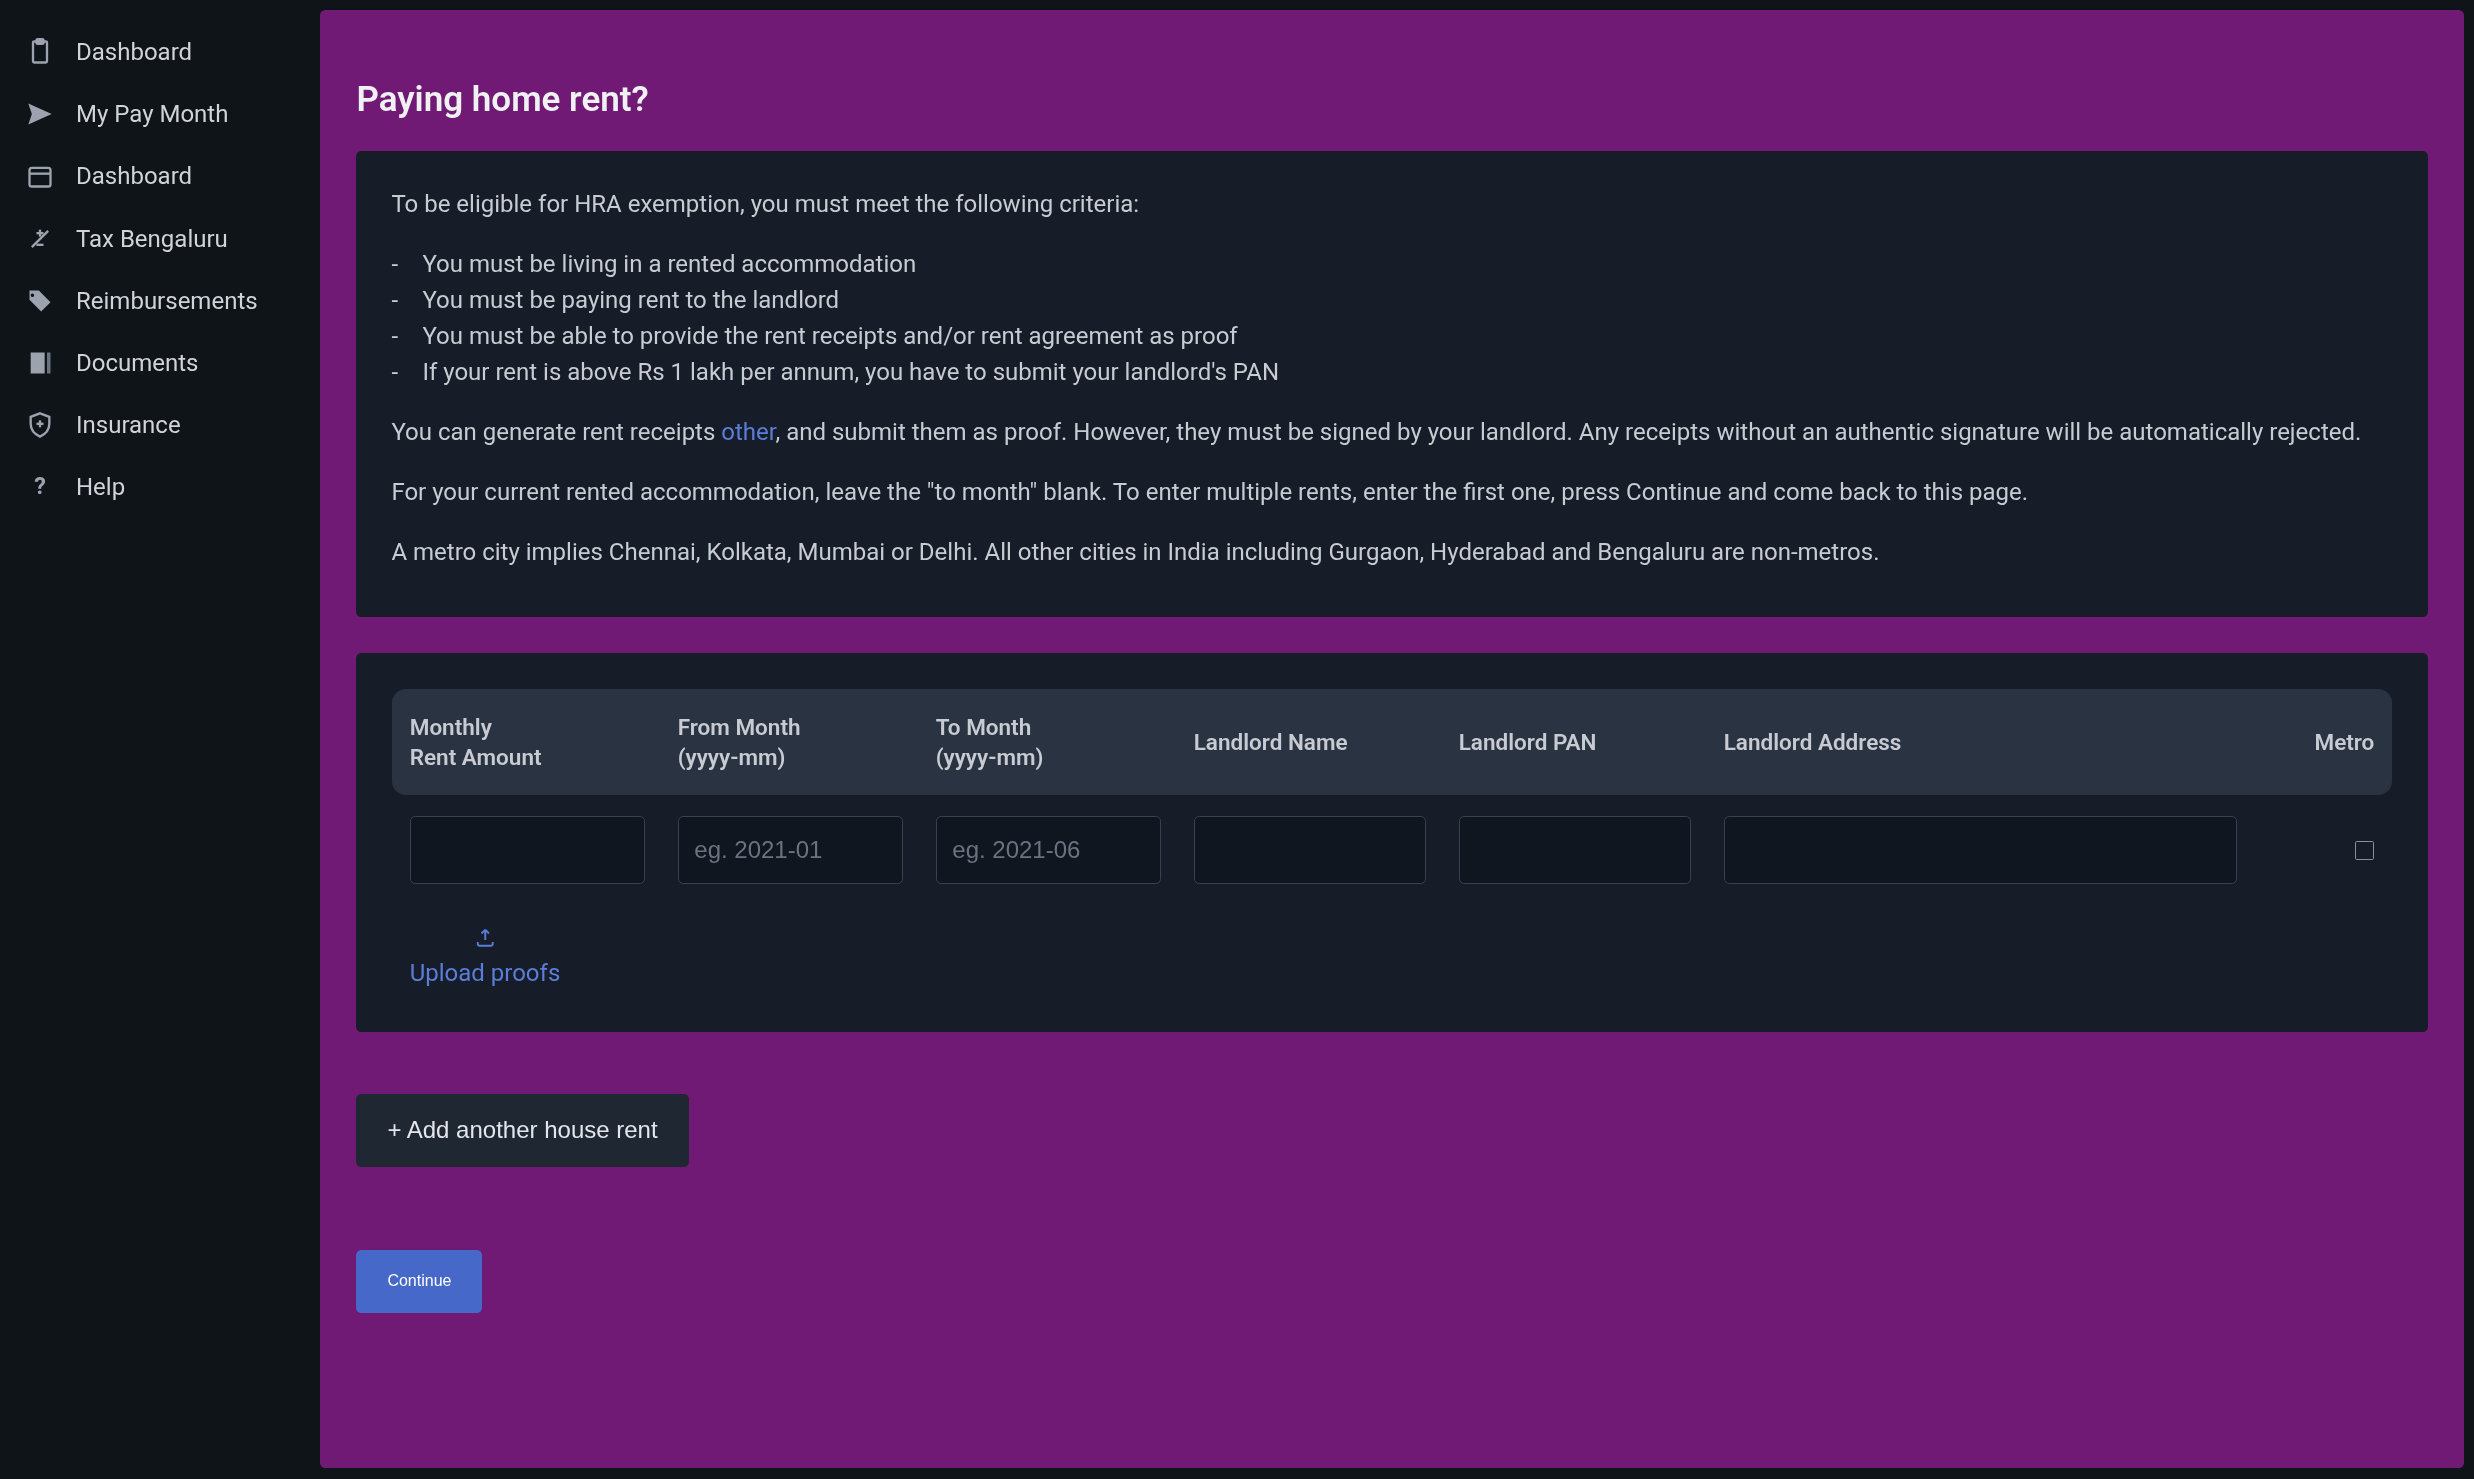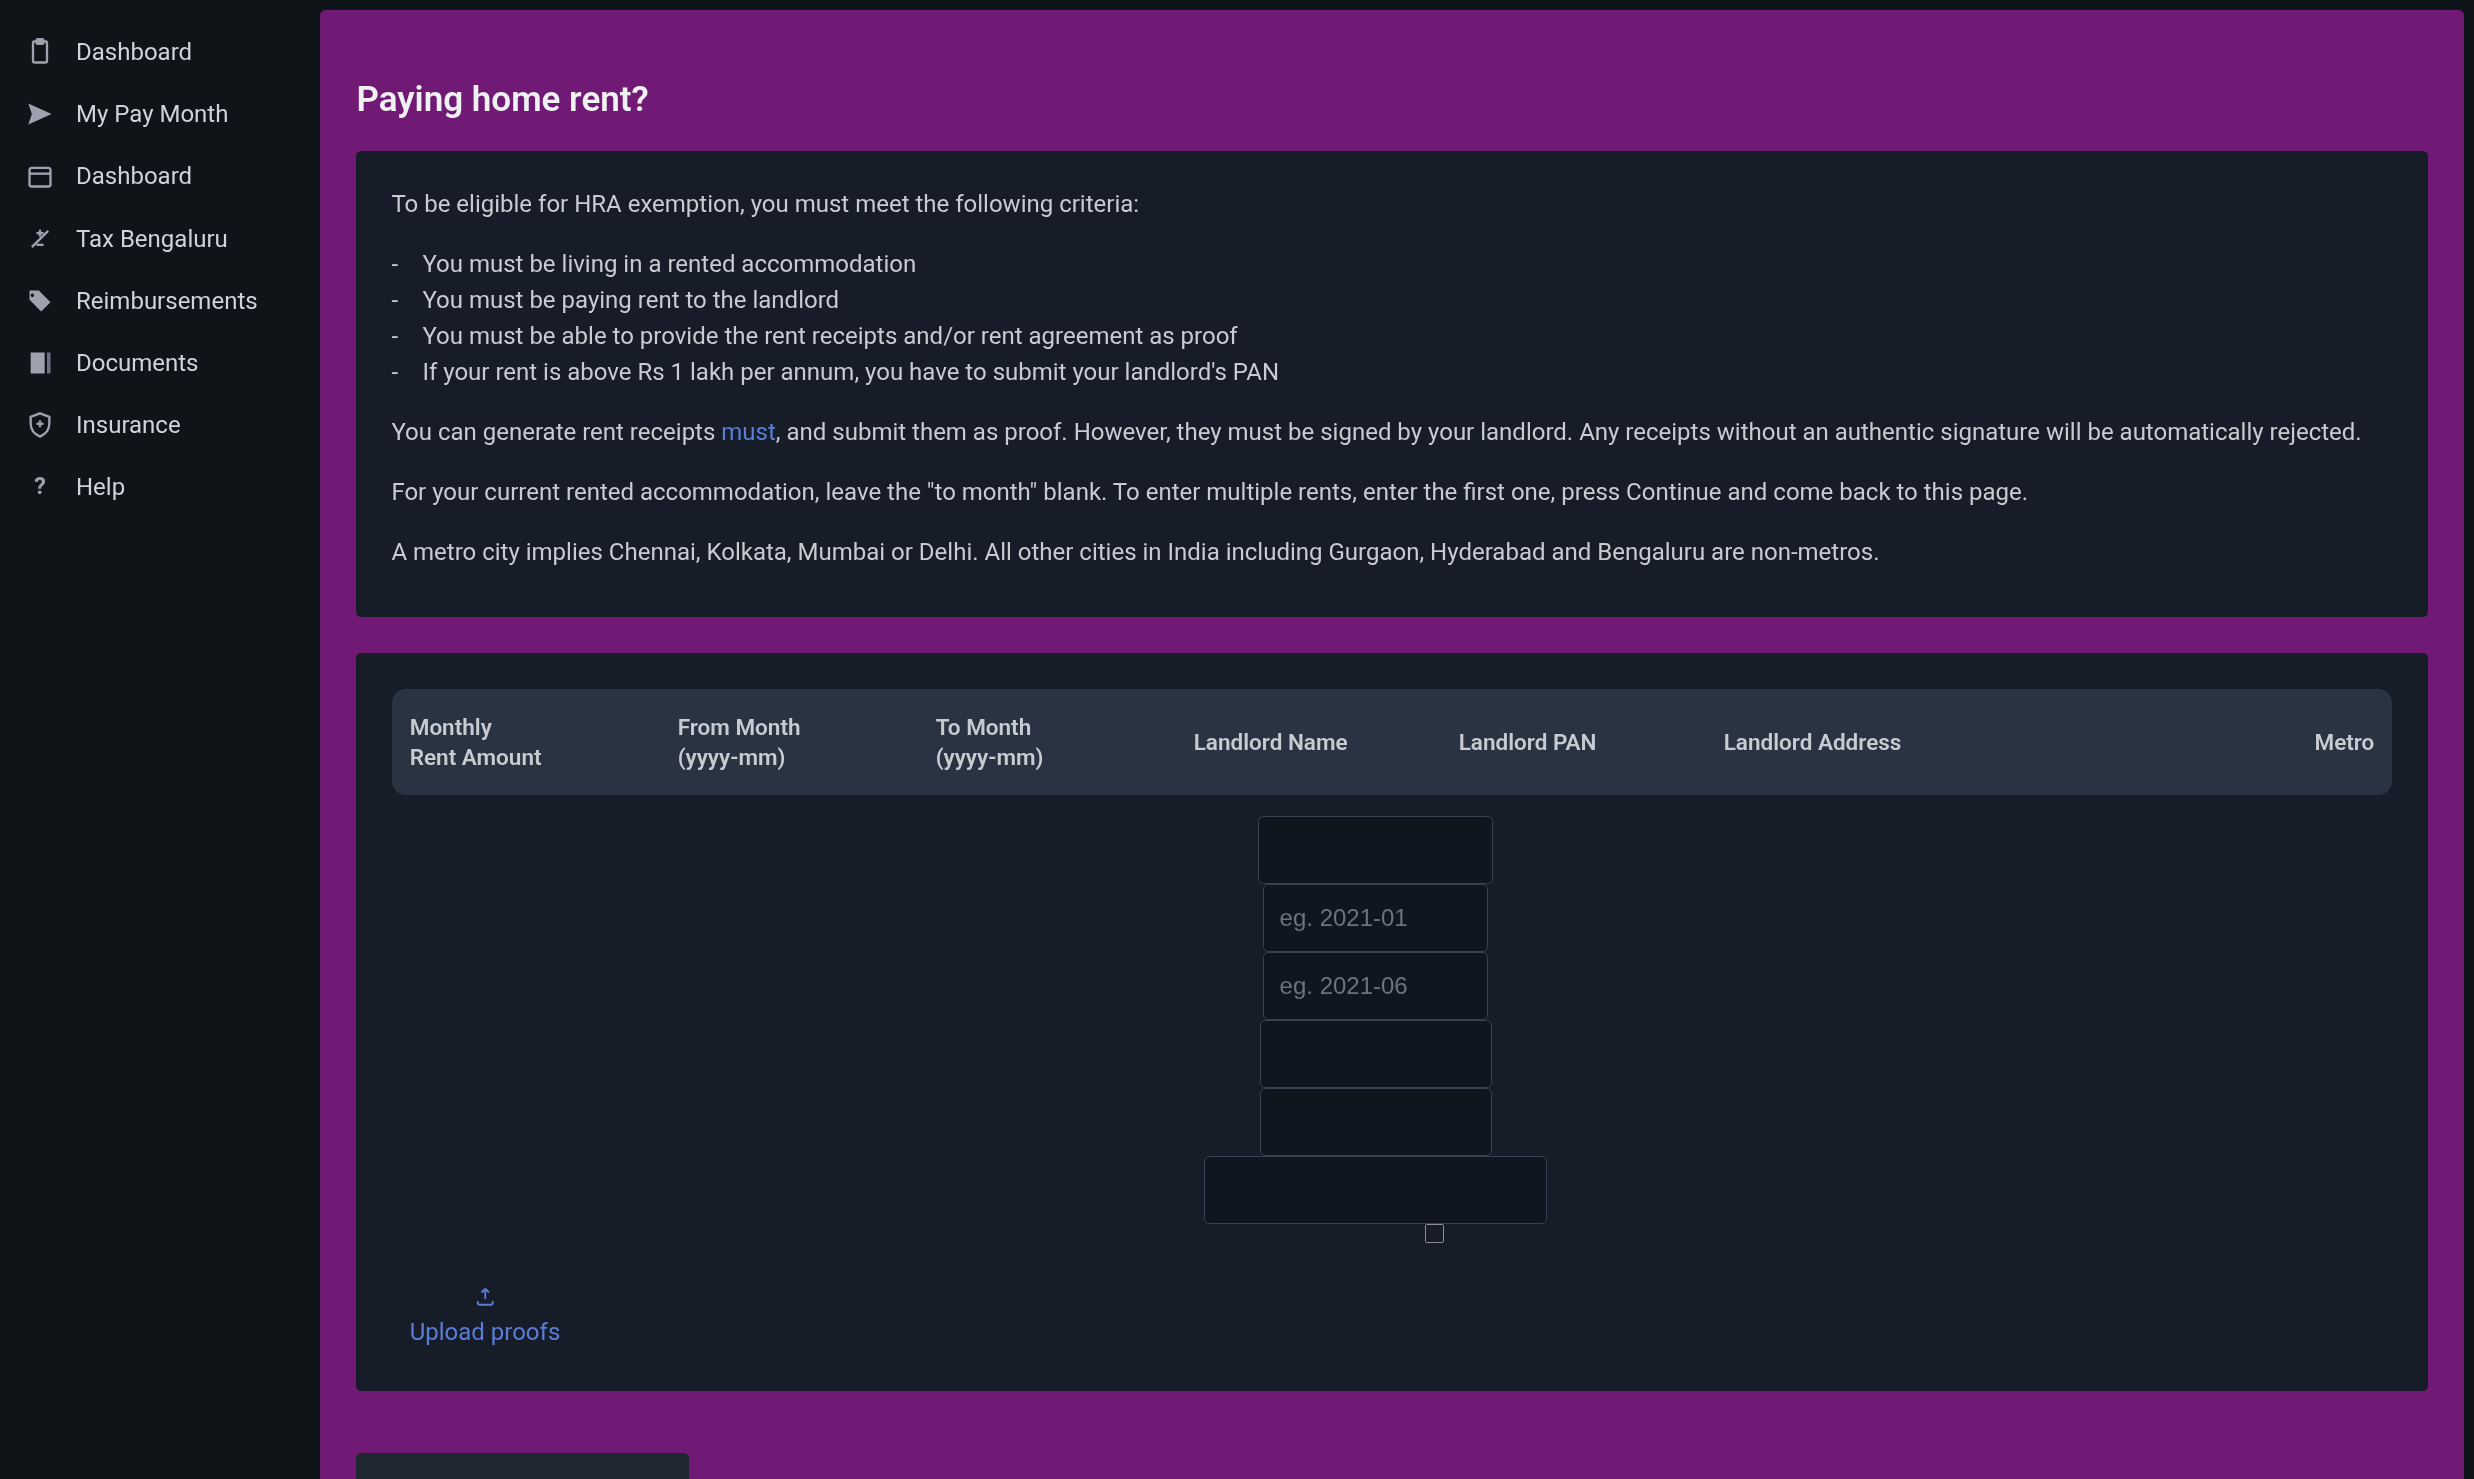--- a/index.html
+++ b/index.html
@@ -112,21 +112,20 @@
   .col-lname { width: 265px; }
   .col-lpan { width: 265px; }
   .col-laddr { flex: 1; }
   .col-metro { width: 104px; text-align: right; }
   
   .input-row {
     display: flex;
     padding: 21px 17.3px 0 17.3px;
     align-items: center;
     gap: 0;
-    flex-direction: column;
   }
   .input-cell {
     padding-right: 33px;
   }
   .input-cell.col-metro {
     padding-right: 0;
     display: flex;
     justify-content: flex-end;
   }
   .form-input {
@@ -282,21 +281,21 @@
           <div class="criteria-item">
               <span class="criteria-dash">-</span>
               <span>You must be able to provide the rent receipts and/or rent agreement as proof</span>
             </div>
           <div class="criteria-item">
               <span class="criteria-dash">-</span>
               <span>If your rent is above Rs 1 lakh per annum, you have to submit your landlord's PAN</span>
             </div>
         </div>
         <p>
-          <span>You can generate rent receipts </span><a class="link">must</a><span>, and submit them as proof. However, they must be signed by your landlord. Any receipts without an authentic signature will be automatically rejected.</span>
+          <span>You can generate rent receipts </span><a class="link">other</a><span>, and submit them as proof. However, they must be signed by your landlord. Any receipts without an authentic signature will be automatically rejected.</span>
         </p>
         <p>For your current rented accommodation, leave the "to month" blank. To enter multiple rents, enter the first one, press Continue and come back to this page.</p>
         <p>A metro city implies Chennai, Kolkata, Mumbai or Delhi. All other cities in India including Gurgaon, Hyderabad and Bengaluru are non-metros.</p>
       </div>
     </div>
 
     <div class="form-section">
       <div class="table-header-row">
         <div class="th col-amount">
           <div>Monthly</div>

